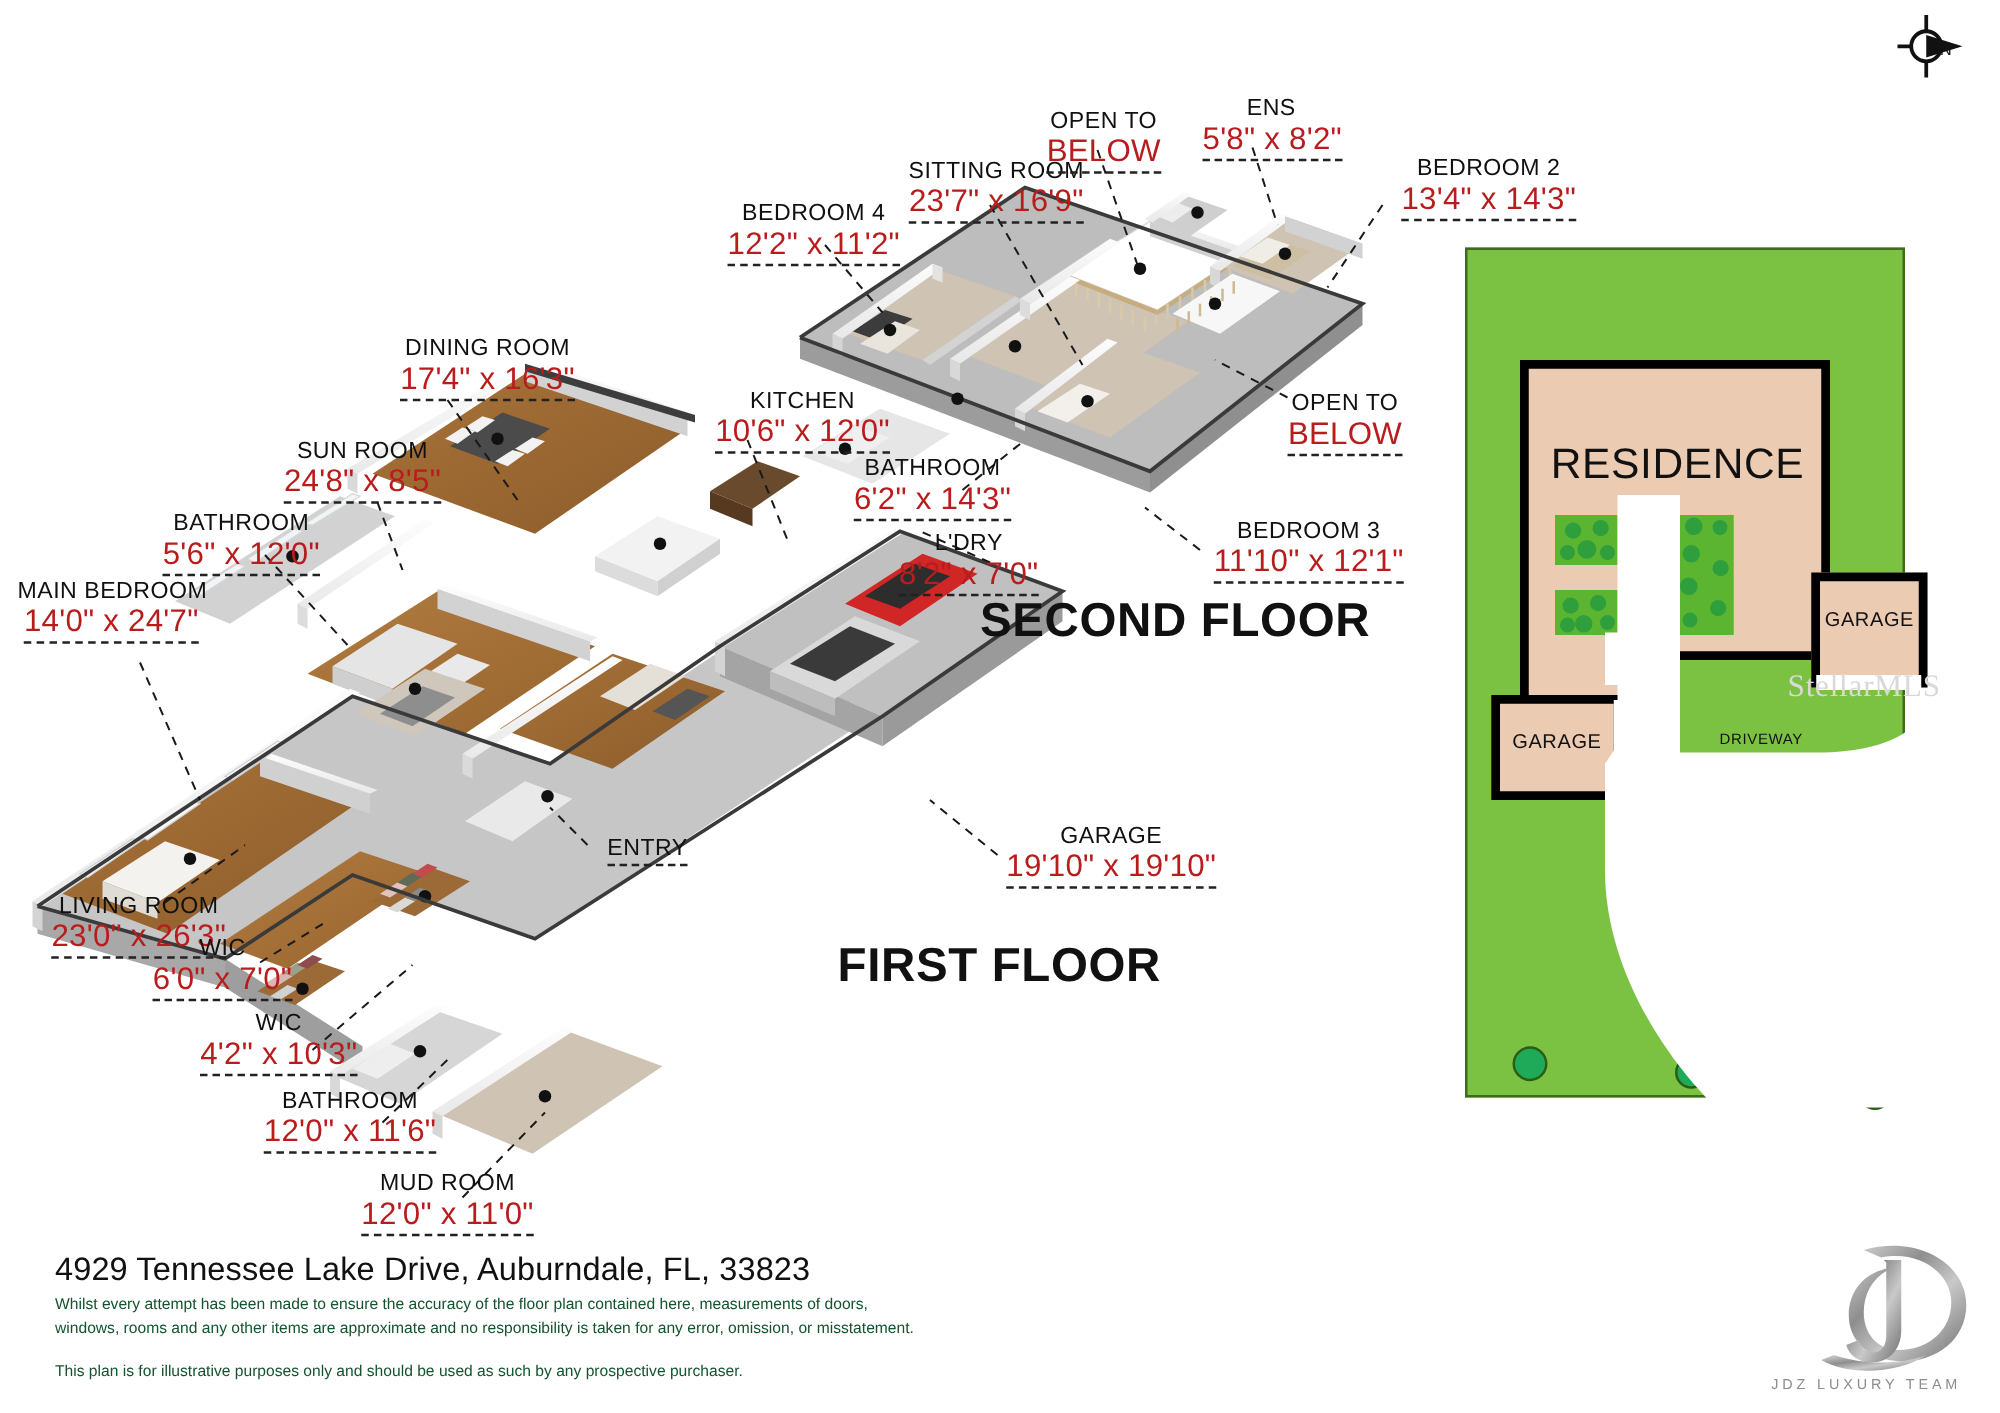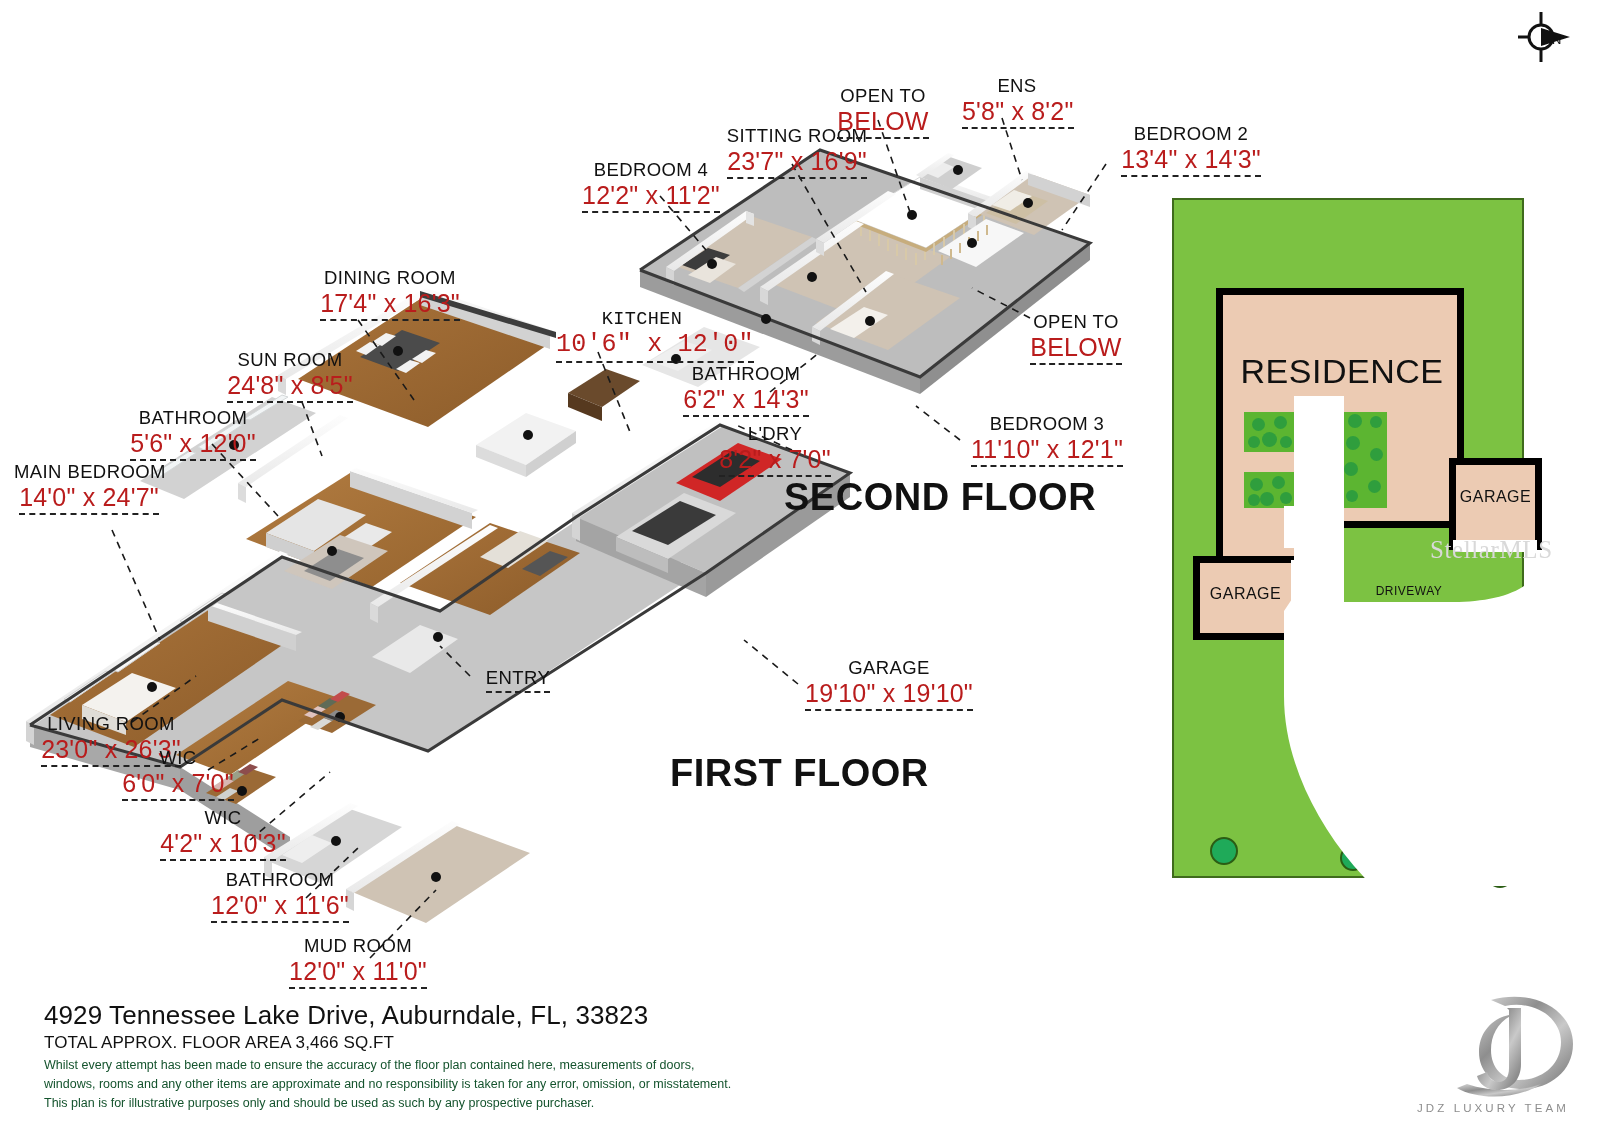--- a/index.html
+++ b/index.html
@@ -364,21 +364,21 @@
   <div class="lbl two" style="left:200px;top:350px;width:180px;">
     <span class="nm">SUN ROOM</span>
     <span class="dm">24'8" x 8'5"</span>
   </div>
 
   <div class="lbl two" style="left:290px;top:268px;width:200px;">
     <span class="nm">DINING ROOM</span>
     <span class="dm">17'4" x 16'3"</span>
   </div>
 
-  <div class="lbl two" style="left:556px;top:310px;width:172px;font-family:Liberation Mono, monospace;">
+  <div class="lbl two" style="left:556px;top:310px;width:172px;">
     <span class="nm">KITCHEN</span>
     <span class="dm">10'6" x 12'0"</span>
   </div>
 
   <div class="lbl two" style="left:6px;top:698px;width:210px;margin-top:16px;">
     <span class="nm">LIVING ROOM</span>
     <span class="dm">23'0" x 26'3"</span>
   </div>
 
   <div class="lbl two" style="left:118px;top:748px;width:120px;">
@@ -507,24 +507,23 @@
       <path d="M10,0 L10,110 L0,110 L0,152 L10,152 L10,200 L0,215 L0,300
                C0,360 28,420 70,470 L88,490 L245,490 L245,186
                C230,200 200,206 170,206 L60,206 L60,152 L60,0 Z" fill="#ffffff"></path>
     </svg>
     <div class="sp-lbl" style="left:160px;top:384px;width:150px;text-align:center;font-size:12px;">DRIVEWAY</div>
   </div>
   <div id="watermark">StellarMLS</div>
 
   <div id="footer">
     <div id="addr">4929 Tennessee Lake Drive, Auburndale, FL, 33823</div>
-    <div id="area">TOTAL APPROX. FLOOR AREA 3,466 SQ.FT</div>
     <div class="disc">Whilst every attempt has been made to ensure the accuracy of the floor plan contained here, measurements of doors,</div>
     <div class="disc" style="margin-top:0">windows, rooms and any other items are approximate and no responsibility is taken for any error, omission, or misstatement.</div>
-    <div class="disc" style="margin-top:0">This plan is for illustrative purposes only and should be used as such by any prospective purchaser.</div>
+    <div class="disc" style="margin-top:16px">This plan is for illustrative purposes only and should be used as such by any prospective purchaser.</div>
   </div>
 
   <div id="brand">
     <svg width="196" height="112" viewBox="0 0 196 112">
       <defs>
         <linearGradient id="silver" x1="0" y1="0" x2="1" y2="1">
           <stop offset="0" stop-color="#d9d9d9"></stop>
           <stop offset="0.35" stop-color="#8e8e8e"></stop>
           <stop offset="0.6" stop-color="#c9c9c9"></stop>
           <stop offset="1" stop-color="#6f6f6f"></stop>

